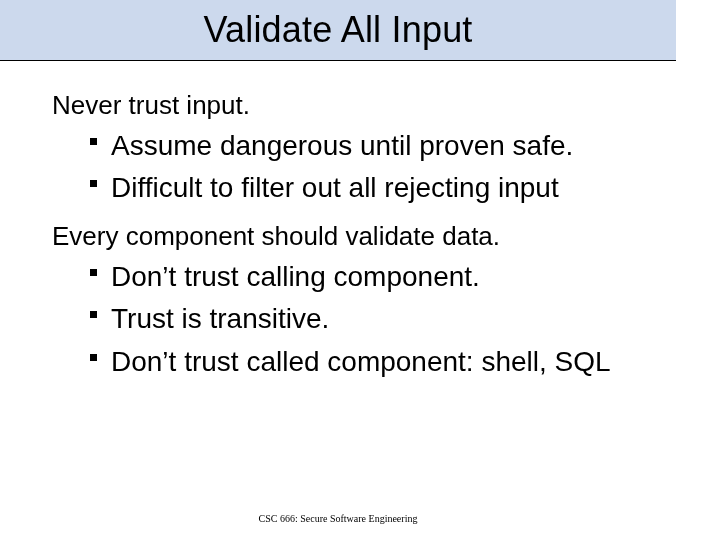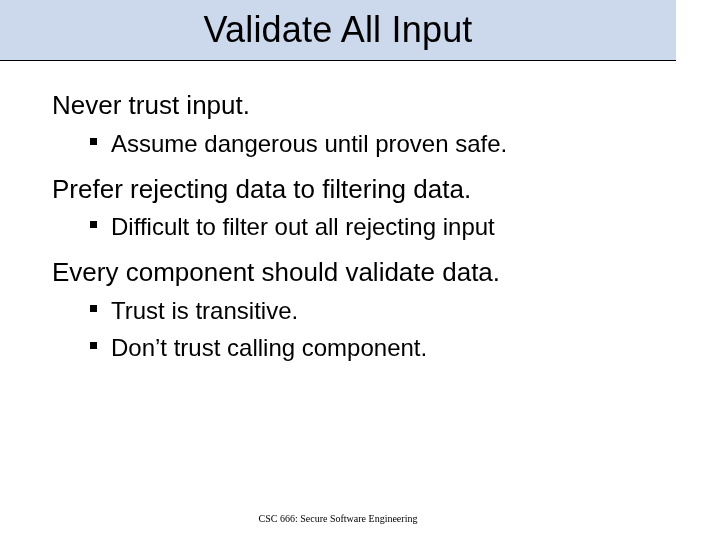--- a/index.html
+++ b/index.html
@@ -43,21 +43,21 @@
     right: 40px;
     margin-left: 12px;
   }
   .l1 {
     font-size: 26px;
     margin-top: 14px;
     margin-bottom: 4px;
     line-height: 1.25;
   }
   .l2 {
-    font-size: 24px;
+    font-size: 28px;
     margin: 6px 0 6px 38px;
     line-height: 1.3;
     display: flex;
     align-items: flex-start;
   }
   .bullet-sq {
     display: inline-block;
     width: 7px;
     height: 7px;
     background: #000;
@@ -86,33 +86,36 @@
   </div>
 
   <div class="body">
 
     <div class="l1">Never trust input.</div>
     <div class="l2">
       <span class="bullet-sq"></span>
       <span>Assume dangerous until proven safe.</span>
     </div>
 
-    <div class="l1">Prefer rejecting data to filtering data.</div>
     <div class="l2">
       <span class="bullet-sq"></span>
       <span>Difficult to filter out all rejecting input</span>
     </div>
 
     <div class="l1">Every component should validate data.</div>
     <div class="l2">
       <span class="bullet-sq"></span>
+      <span>Don’t trust calling component.</span>
+    </div>
+    <div class="l2">
+      <span class="bullet-sq"></span>
       <span>Trust is transitive.</span>
     </div>
     <div class="l2">
       <span class="bullet-sq"></span>
-      <span>Don’t trust calling component.</span>
+      <span>Don’t trust called component: shell, SQL</span>
     </div>
 
   </div>
 
   <div class="footer">CSC 666: Secure Software Engineering</div>
 
 </div>
 
 </body></html>

